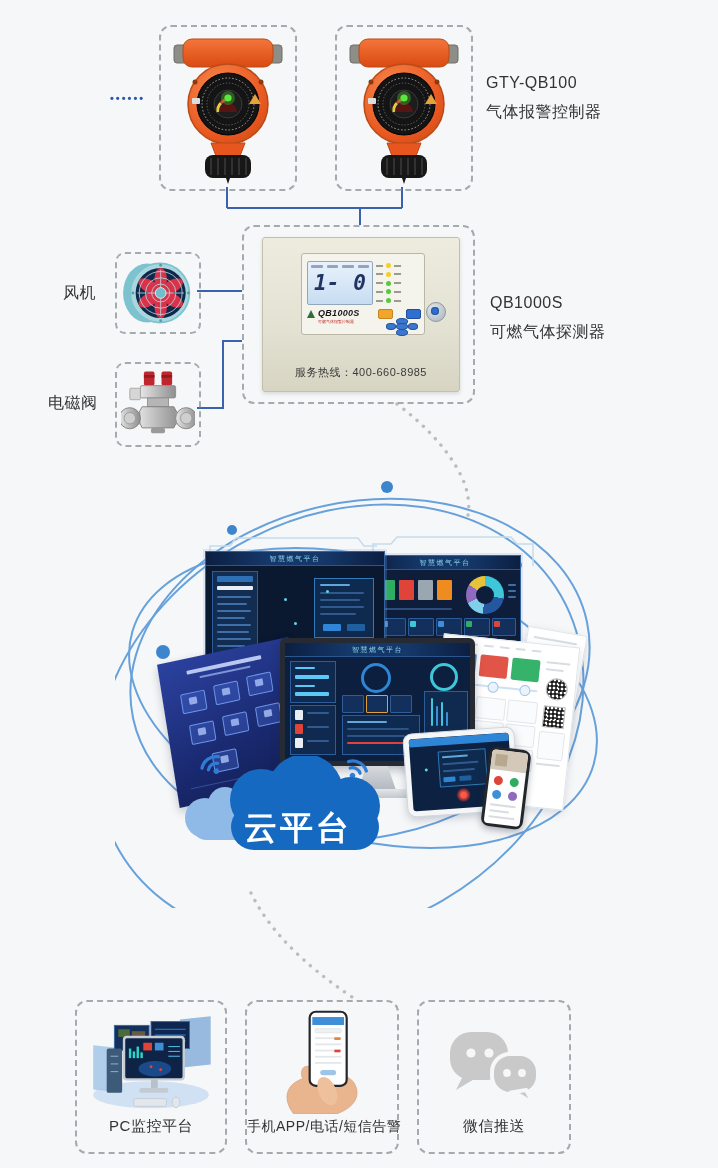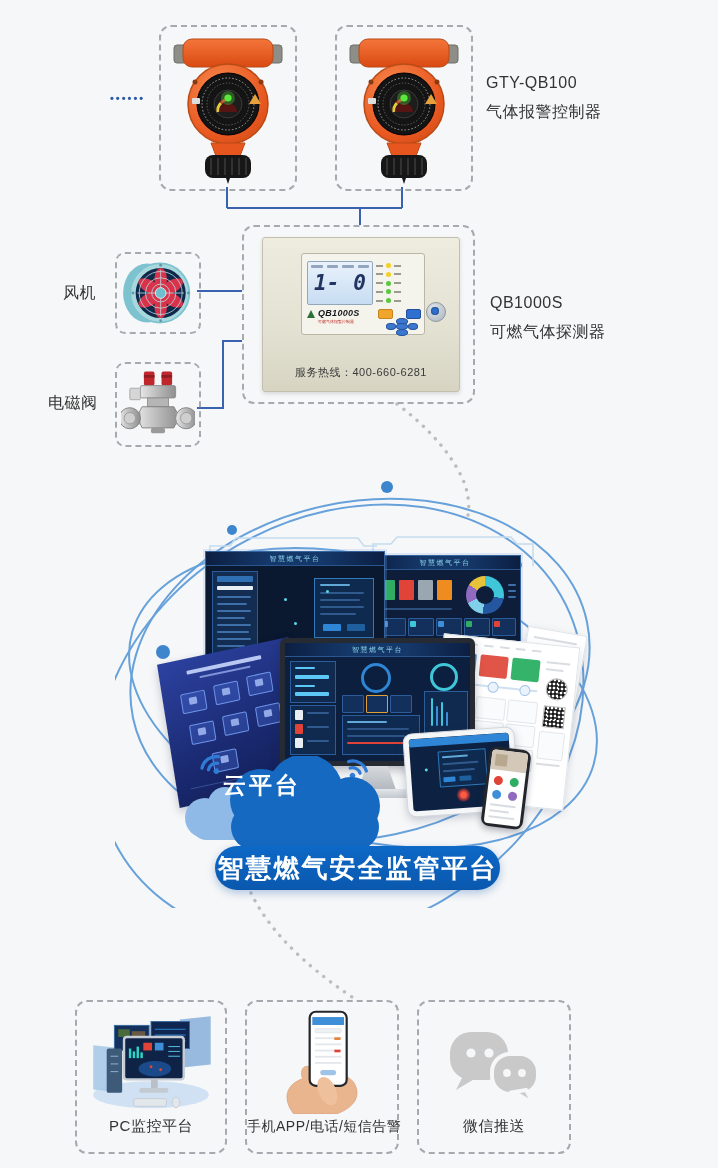--- a/index.html
+++ b/index.html
@@ -71,21 +71,21 @@
   .stand-foot{position:absolute;left:217px;top:331px;width:90px;height:9px;border-radius:4px;background:linear-gradient(180deg,#e3e6ea,#c3c9cf);}
   .tablet{position:absolute;left:290px;top:272px;width:112px;height:84px;background:#f5f6f8;border:1px solid #d3d8dd;border-radius:9px;
           transform:rotate(-4deg);box-shadow:0 3px 8px rgba(40,60,90,.25);padding:5px;box-sizing:border-box;}
   .tab-screen{position:relative;width:100%;height:100%;background:#0d2142;border-radius:3px;overflow:hidden;}
   .phone{position:absolute;left:370px;top:290px;width:42px;height:80px;background:#23262b;border-radius:8px;transform:rotate(7deg);
          box-shadow:0 3px 7px rgba(30,40,60,.35);padding:3px;box-sizing:border-box;}
   .phone-screen{position:relative;width:100%;height:100%;background:#ffffff;border-radius:4px;overflow:hidden;}
   .pdot{position:absolute;width:9px;height:9px;border-radius:50%;}
   .wifi{position:absolute;width:30px;height:30px;}
   .cloud-wrap{position:absolute;left:64px;top:298px;width:232px;height:102px;}
-  .cloud-label{position:absolute;left:108px;top:312px;width:150px;text-align:left;font-size:23px;font-weight:bold;color:#ffffff;letter-spacing:3px;}
+  .cloud-label{position:absolute;left:108px;top:348px;width:150px;text-align:center;font-size:33px;font-weight:bold;color:#ffffff;letter-spacing:3px;}
   .banner-pill{position:absolute;left:100px;top:388px;width:285px;height:44px;border-radius:22px;
                background:linear-gradient(180deg,#0d68c6,#0a58ae);box-shadow:0 3px 8px rgba(10,80,170,.3);
                color:#fff;font-size:26px;font-weight:bold;text-align:center;line-height:44px;letter-spacing:2px;}
   
   .bottom-label{position:absolute;left:0;bottom:16px;width:100%;text-align:center;font-size:15px;color:#333;letter-spacing:.5px;white-space:nowrap;}
   .bottom-label.small{font-size:14px;}
   .box-art{position:absolute;left:0;top:8px;width:100%;display:flex;justify-content:center;}
 </style>
 </head>
 <body>
@@ -234,21 +234,21 @@
         <span class="btn-b"></span>
         <div class="dpad">
           <i style="left:10px;top:0;width:10px;height:5px;"></i>
           <i style="left:0;top:5px;width:8px;height:5px;"></i>
           <i style="left:22px;top:5px;width:8px;height:5px;"></i>
           <i style="left:10px;top:5px;width:10px;height:5px;"></i>
           <i style="left:10px;top:11px;width:10px;height:5px;"></i>
         </div>
       </div>
       <div class="keylock"></div>
-      <div class="hotline">服务热线：400-660-6281</div>
+      <div class="hotline">服务热线：400-660-8985</div>
     </div>
   </div>
   <div class="side-label" style="left:490px;top:288px;">
     <div>QB1000S</div>
     <div>可燃气体探测器</div>
   </div>
 
   <div class="side-label" style="left:63px;top:278px;">风机</div>
   <div class="dash-box" style="left:115px;top:252px;width:82px;height:78px;border-radius:10px;">
     <svg width="72" height="68" viewBox="0 0 80 76">
@@ -535,21 +535,20 @@
         <g fill="#1569c1">
           <circle cx="82" cy="44" r="31"></circle>
           <circle cx="126" cy="36" r="38"></circle>
           <circle cx="172" cy="50" r="29"></circle>
           <rect x="52" y="48" width="148" height="46" rx="23"></rect>
         </g>
       </svg>
     </div>
     <div class="cloud-label">云平台</div>
 
-    <div class="banner-pill">智慧燃气安全监管平台</div>
   </div>
 
   <div class="dash-box" style="left:75px;top:1000px;width:148px;height:150px;">
     <div class="box-art">
       <svg width="132" height="104" viewBox="0 0 132 108">
         <ellipse cx="66" cy="88" rx="60" ry="14" fill="#cfe1f3"></ellipse>
         <rect x="6" y="36" width="30" height="46" fill="#a9c9e8" opacity=".9" transform="skewY(6)"></rect>
         <rect x="96" y="20" width="32" height="50" fill="#8fb3dc" opacity=".9" transform="skewY(-6)"></rect>
         <rect x="28" y="16" width="36" height="26" fill="#14305c" stroke="#3a6aa0"></rect>
         <rect x="32" y="20" width="12" height="8" fill="#4a6a3a"></rect>

